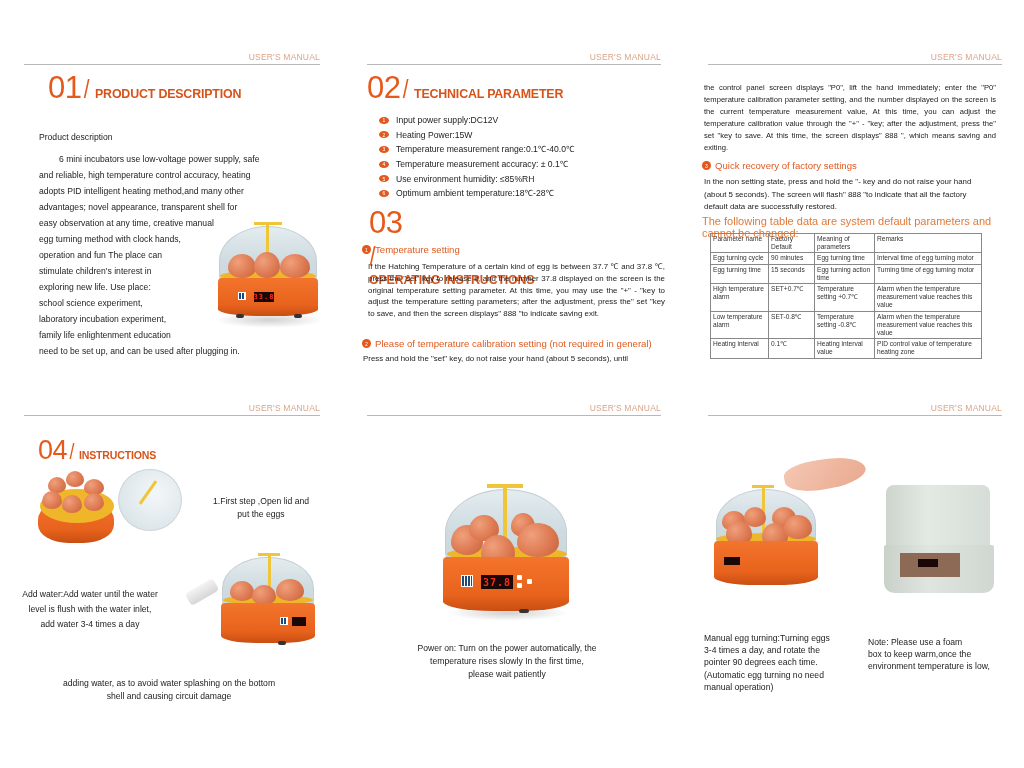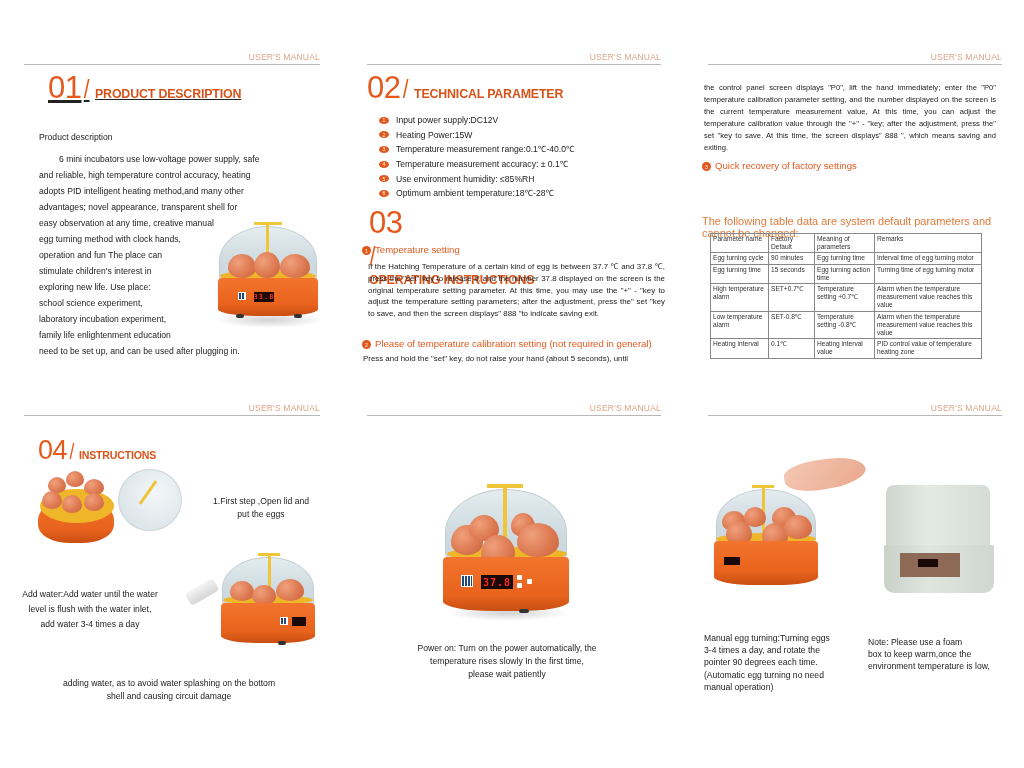--- a/index.html
+++ b/index.html
@@ -15,21 +15,21 @@
   .sec-slash { font-size: 26px; color: #e55a1c; font-weight: 100; margin: 0 4px 0 2px; transform: scaleX(0.8); display: inline-block; }
   .sec-name { font-size: 13.5px; color: #d8531a; font-weight: bold; letter-spacing: -0.2px; transform: scaleX(0.92); transform-origin: left; display: inline-block; }
 
   .body-text { font-size: 8.6px; line-height: 16px; color: #222; }
   .small-text { font-size: 7.9px; line-height: 11.8px; color: #222; text-align: justify; }
 
   .bullet-list { position: absolute; list-style: none; }
   .bullet-list li { display: flex; align-items: center; font-size: 8.6px; height: 14.6px; color: #222; }
   .bullet { width: 10px; height: 7px; border-radius: 50%; background: #e2581c; color: #fff; font-size: 5px; display: inline-flex; align-items: center; justify-content: center; margin-right: 7px; flex-shrink: 0; }
 
-  .sub-heading { position: absolute; font-size: 9.6px; color: #e05a1f; display: flex; align-items: flex-end; }
+  .sub-heading { position: absolute; font-size: 9.6px; color: #e05a1f; display: flex; align-items: center; }
   .sub-heading .bullet { width: 9px; height: 9px; margin-right: 4px; }
 
   .orange-note { position: absolute; font-size: 11px; color: #e07a3a; }
 
   table.params { position: absolute; border-collapse: collapse; font-size: 6.6px; color: #333; }
   table.params td { border: 1px solid #888; padding: 1px 2px; vertical-align: top; line-height: 8.2px; }
 
   
   .incubator { position: absolute; }
   .inc-dome { position: absolute; border-radius: 50% 50% 8px 8px / 60% 60% 8px 8px; background: linear-gradient(180deg, #e4ecef 0%, #cfdbe0 60%, #c9d6dc 100%); border: 1px solid #c3ced3; }
@@ -56,21 +56,21 @@
   .lid-open { position: absolute; border-radius: 50%; background: radial-gradient(circle at 60% 40%, #f4f7f9, #dde6ea 70%, #c9d4da); border: 1px solid #cbd5da; }
   .bottle { position: absolute; background: linear-gradient(180deg, #f4f4f4, #d6d6d6); border-radius: 4px; transform: rotate(-30deg); }
 </style>
 </head>
 <body>
 
 <div class="panel" style="left:24px; top:52px; width:296px; height:320px;">
   <span class="hdr-label">USER'S MANUAL</span>
   <div class="hdr-line"></div>
 
-  <div class="sec-title" style="left:24px; top:18px;text-decoration:underline;">
+  <div class="sec-title" style="left:24px; top:18px;">
     <span class="sec-num">01</span>
     <span class="sec-slash">/</span>
     <span class="sec-name">PRODUCT DESCRIPTION</span>
   </div>
 
   <div class="body-text" style="position:absolute; left:15px; top:77px; width:290px;">
     <div>Product description</div>
     <div style="padding-left:20px;margin-top:6px;">6 mini incubators use low-voltage power supply, safe</div>
     <div>and reliable, high temperature control accuracy, heating</div>
     <div>adopts PID intelligent heating method,and many other</div>
@@ -162,20 +162,21 @@
 <div class="panel" style="left:708px; top:52px; width:294px; height:320px;">
   <span class="hdr-label">USER'S MANUAL</span>
   <div class="hdr-line"></div>
 
   <p class="small-text" style="position:absolute; left:-4px; top:30px; width:292px; font-size:7.6px; line-height:12px;">the control panel screen displays "P0", lift the hand immediately; enter the "P0" temperature calibration parameter setting, and the number displayed on the screen is the current temperature measurement value, At this time, you can adjust the temperature calibration value through the "+" - "key; after the adjustment, press the" set "key to save. At this time, the screen displays" 888 ", which means saving and exiting.</p>
 
   <div class="sub-heading" style="left:-6px; top:108px;">
     <span class="bullet">3</span>
     <span>Quick recovery of factory settings</span>
   </div>
+  <p class="small-text" style="position:absolute; left:-4px; top:124px; width:280px; text-align:left; line-height:12.6px;">In the non setting state, press and hold the "- key and do not raise your hand (about 5 seconds). The screen will flash" 888 "to indicate that all the factory default data are successfully restored.</p>
 
   <div class="orange-note" style="left:-6px; top:163px;">The following table data are system default parameters and cannot be changed:</div>
 
   <table class="params" style="left:2px; top:181px; width:272px;">
     <tbody>
         <tr>
       <td style="width:58px;">Parameter name</td>
       <td style="width:46px;">Factory Default</td>
       <td style="width:60px;">Meaning of parameters</td>
       <td>Remarks</td>

